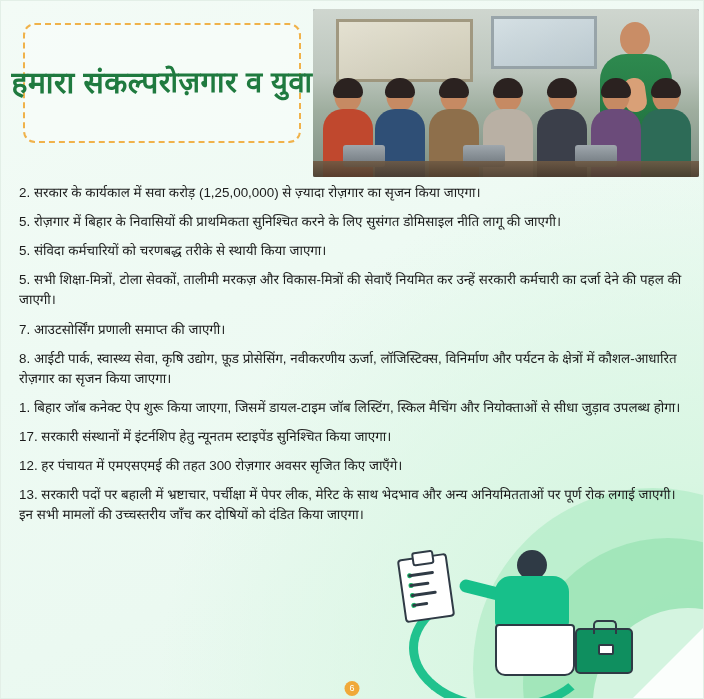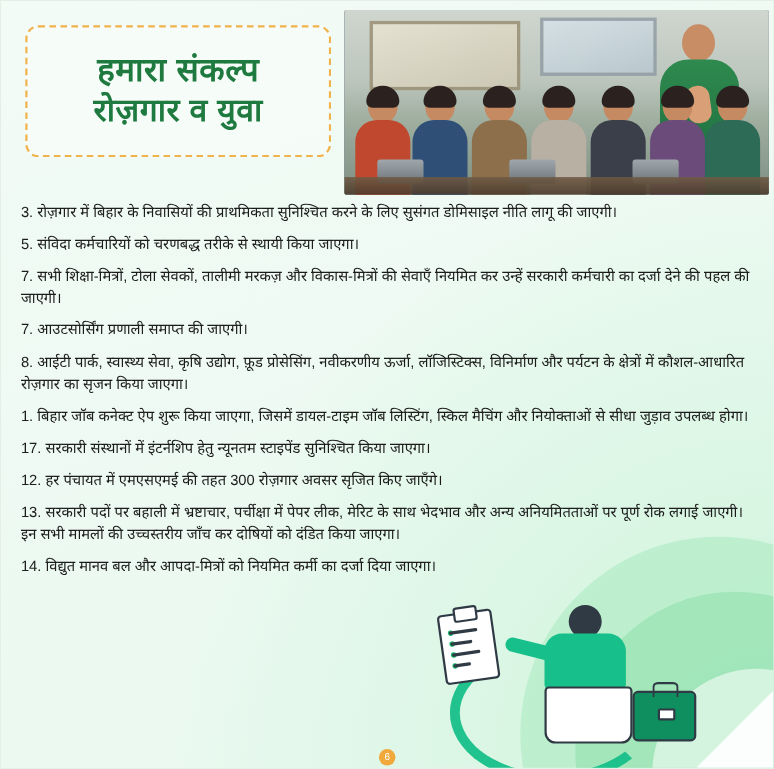--- a/index.html
+++ b/index.html
@@ -65,21 +65,21 @@
     align-items: flex-start;
   }
   .title-box {
     margin: 22px 0 0 22px;
     width: 278px;
     min-height: 120px;
     border: 2px dashed #f0b24a;
     border-radius: 12px;
     background: rgba(255,255,255,0.35);
     display: flex;
-    flex-direction: column;
+    flex-direction: row;
     align-items: center;
     justify-content: center;
     padding: 12px 10px;
     box-sizing: border-box;
   }
   .title-line {
     color: #1f7a3f;
     font-weight: bold;
     font-size: 30px;
     line-height: 1.22;
@@ -377,30 +377,30 @@
         </div>
         <div class="laptop" style="left:30px;"></div>
         <div class="laptop" style="left:150px;"></div>
         <div class="laptop" style="left:262px;"></div>
         <div class="desk"></div>
       </div>
     </div>
   </div>
 
   <div class="content">
-    <p class="item">3. रोज़गार में बिहार के निवासियों की प्राथमिकता सुनिश्चित करने के लिए सुसंगत डोमिसाइल नीति लागू की जाएगी।</p>
+    <p class="item">2. सरकार के कार्यकाल में सवा करोड़ (1,25,00,000) से ज़्यादा रोज़गार का सृजन किया जाएगा।</p>
+    <p class="item">5. रोज़गार में बिहार के निवासियों की प्राथमिकता सुनिश्चित करने के लिए सुसंगत डोमिसाइल नीति लागू की जाएगी।</p>
     <p class="item">5. संविदा कर्मचारियों को चरणबद्ध तरीके से स्थायी किया जाएगा।</p>
-    <p class="item">7. सभी शिक्षा-मित्रों, टोला सेवकों, तालीमी मरकज़ और विकास-मित्रों की सेवाएँ नियमित कर उन्हें सरकारी कर्मचारी का दर्जा देने की पहल की जाएगी।</p>
+    <p class="item">5. सभी शिक्षा-मित्रों, टोला सेवकों, तालीमी मरकज़ और विकास-मित्रों की सेवाएँ नियमित कर उन्हें सरकारी कर्मचारी का दर्जा देने की पहल की जाएगी।</p>
     <p class="item">7. आउटसोर्सिंग प्रणाली समाप्त की जाएगी।</p>
     <p class="item">8. आईटी पार्क, स्वास्थ्य सेवा, कृषि उद्योग, फ़ूड प्रोसेसिंग, नवीकरणीय ऊर्जा, लॉजिस्टिक्स, विनिर्माण और पर्यटन के क्षेत्रों में कौशल-आधारित रोज़गार का सृजन किया जाएगा।</p>
     <p class="item">1. बिहार जॉब कनेक्ट ऐप शुरू किया जाएगा, जिसमें डायल-टाइम जॉब लिस्टिंग, स्किल मैचिंग और नियोक्ताओं से सीधा जुड़ाव उपलब्ध होगा।</p>
     <p class="item">17. सरकारी संस्थानों में इंटर्नशिप हेतु न्यूनतम स्टाइपेंड सुनिश्चित किया जाएगा।</p>
     <p class="item">12.  हर पंचायत में एमएसएमई की तहत 300 रोज़गार अवसर सृजित किए जाएँगे।</p>
     <p class="item">13. सरकारी पदों पर बहाली में भ्रष्टाचार, पर्चीक्षा में पेपर लीक, मेरिट के साथ भेदभाव और अन्य अनियमितताओं पर पूर्ण रोक लगाई जाएगी। इन सभी मामलों की उच्चस्तरीय जाँच कर दोषियों को दंडित किया जाएगा।</p>
-    <p class="item">14. विद्युत मानव बल और आपदा-मित्रों को नियमित कर्मी का दर्जा दिया जाएगा।</p>
   </div>
 
   <div class="illus">
     <div class="arc"></div>
     <div class="clipboard">
       <div class="clip"></div>
       <div class="dot" style="top:13px;"></div>
       <div class="line r1"></div>
       <div class="dot" style="top:23px;"></div>
       <div class="line r2"></div>

